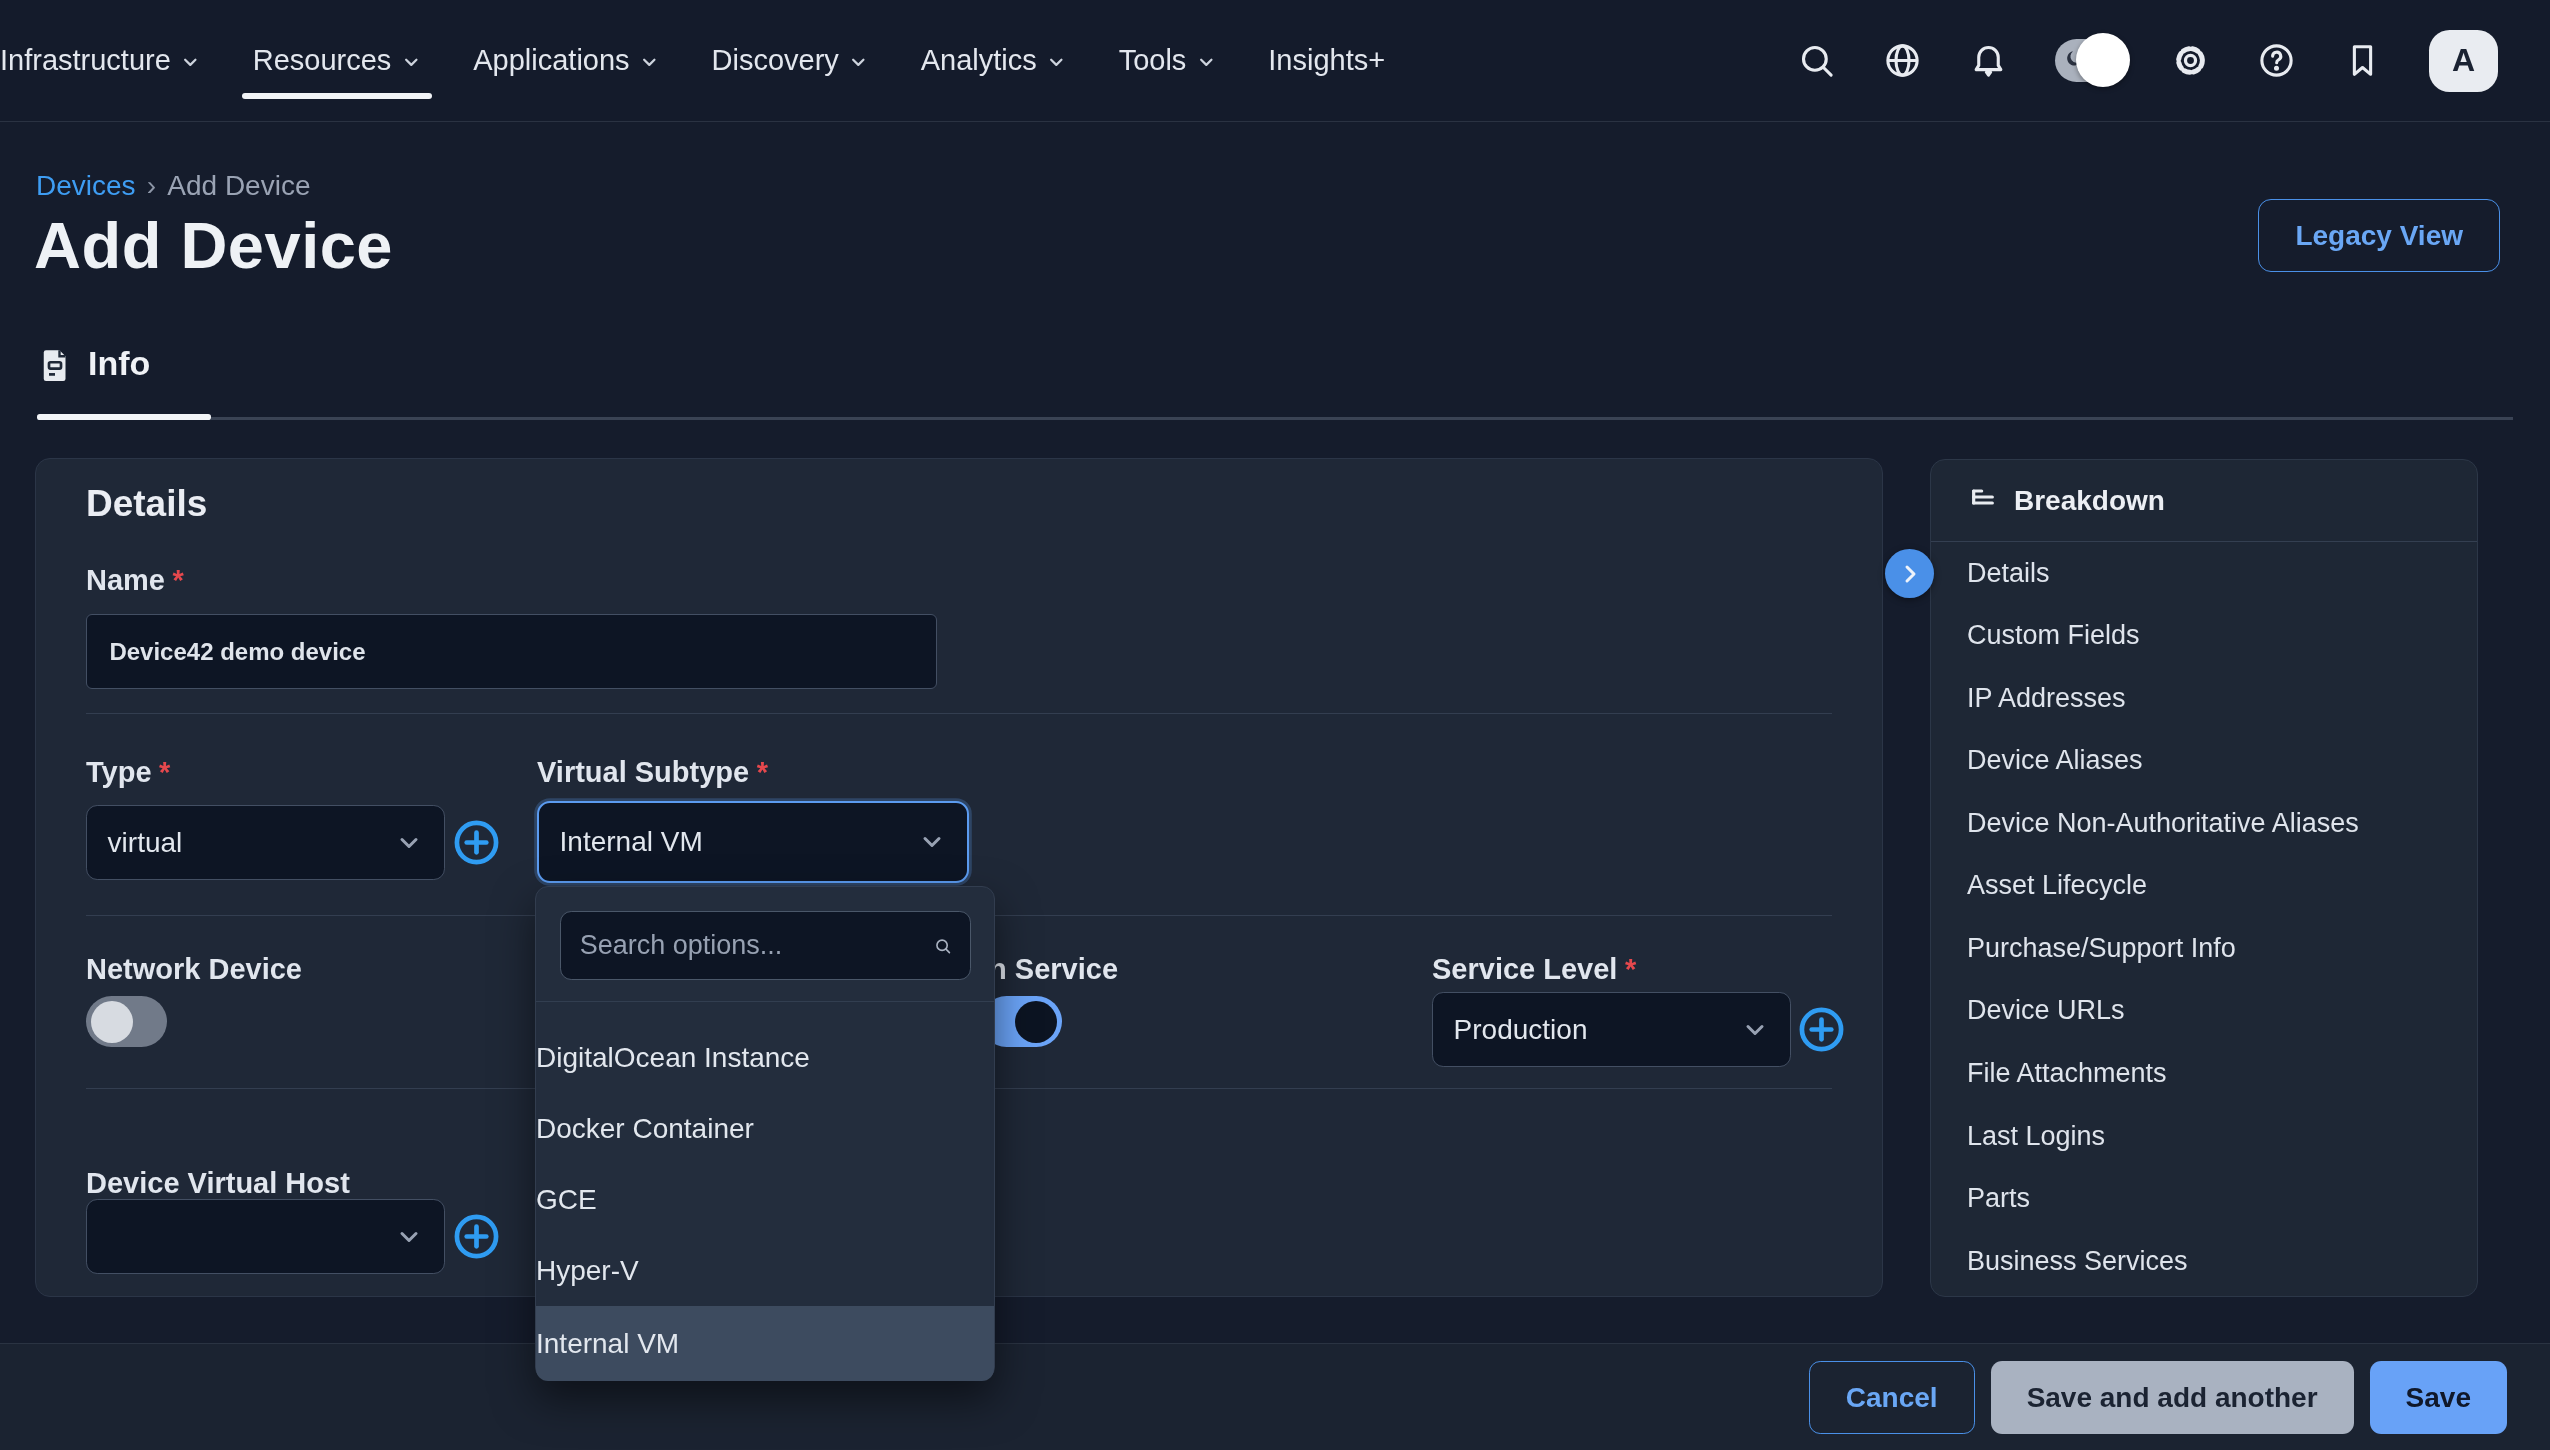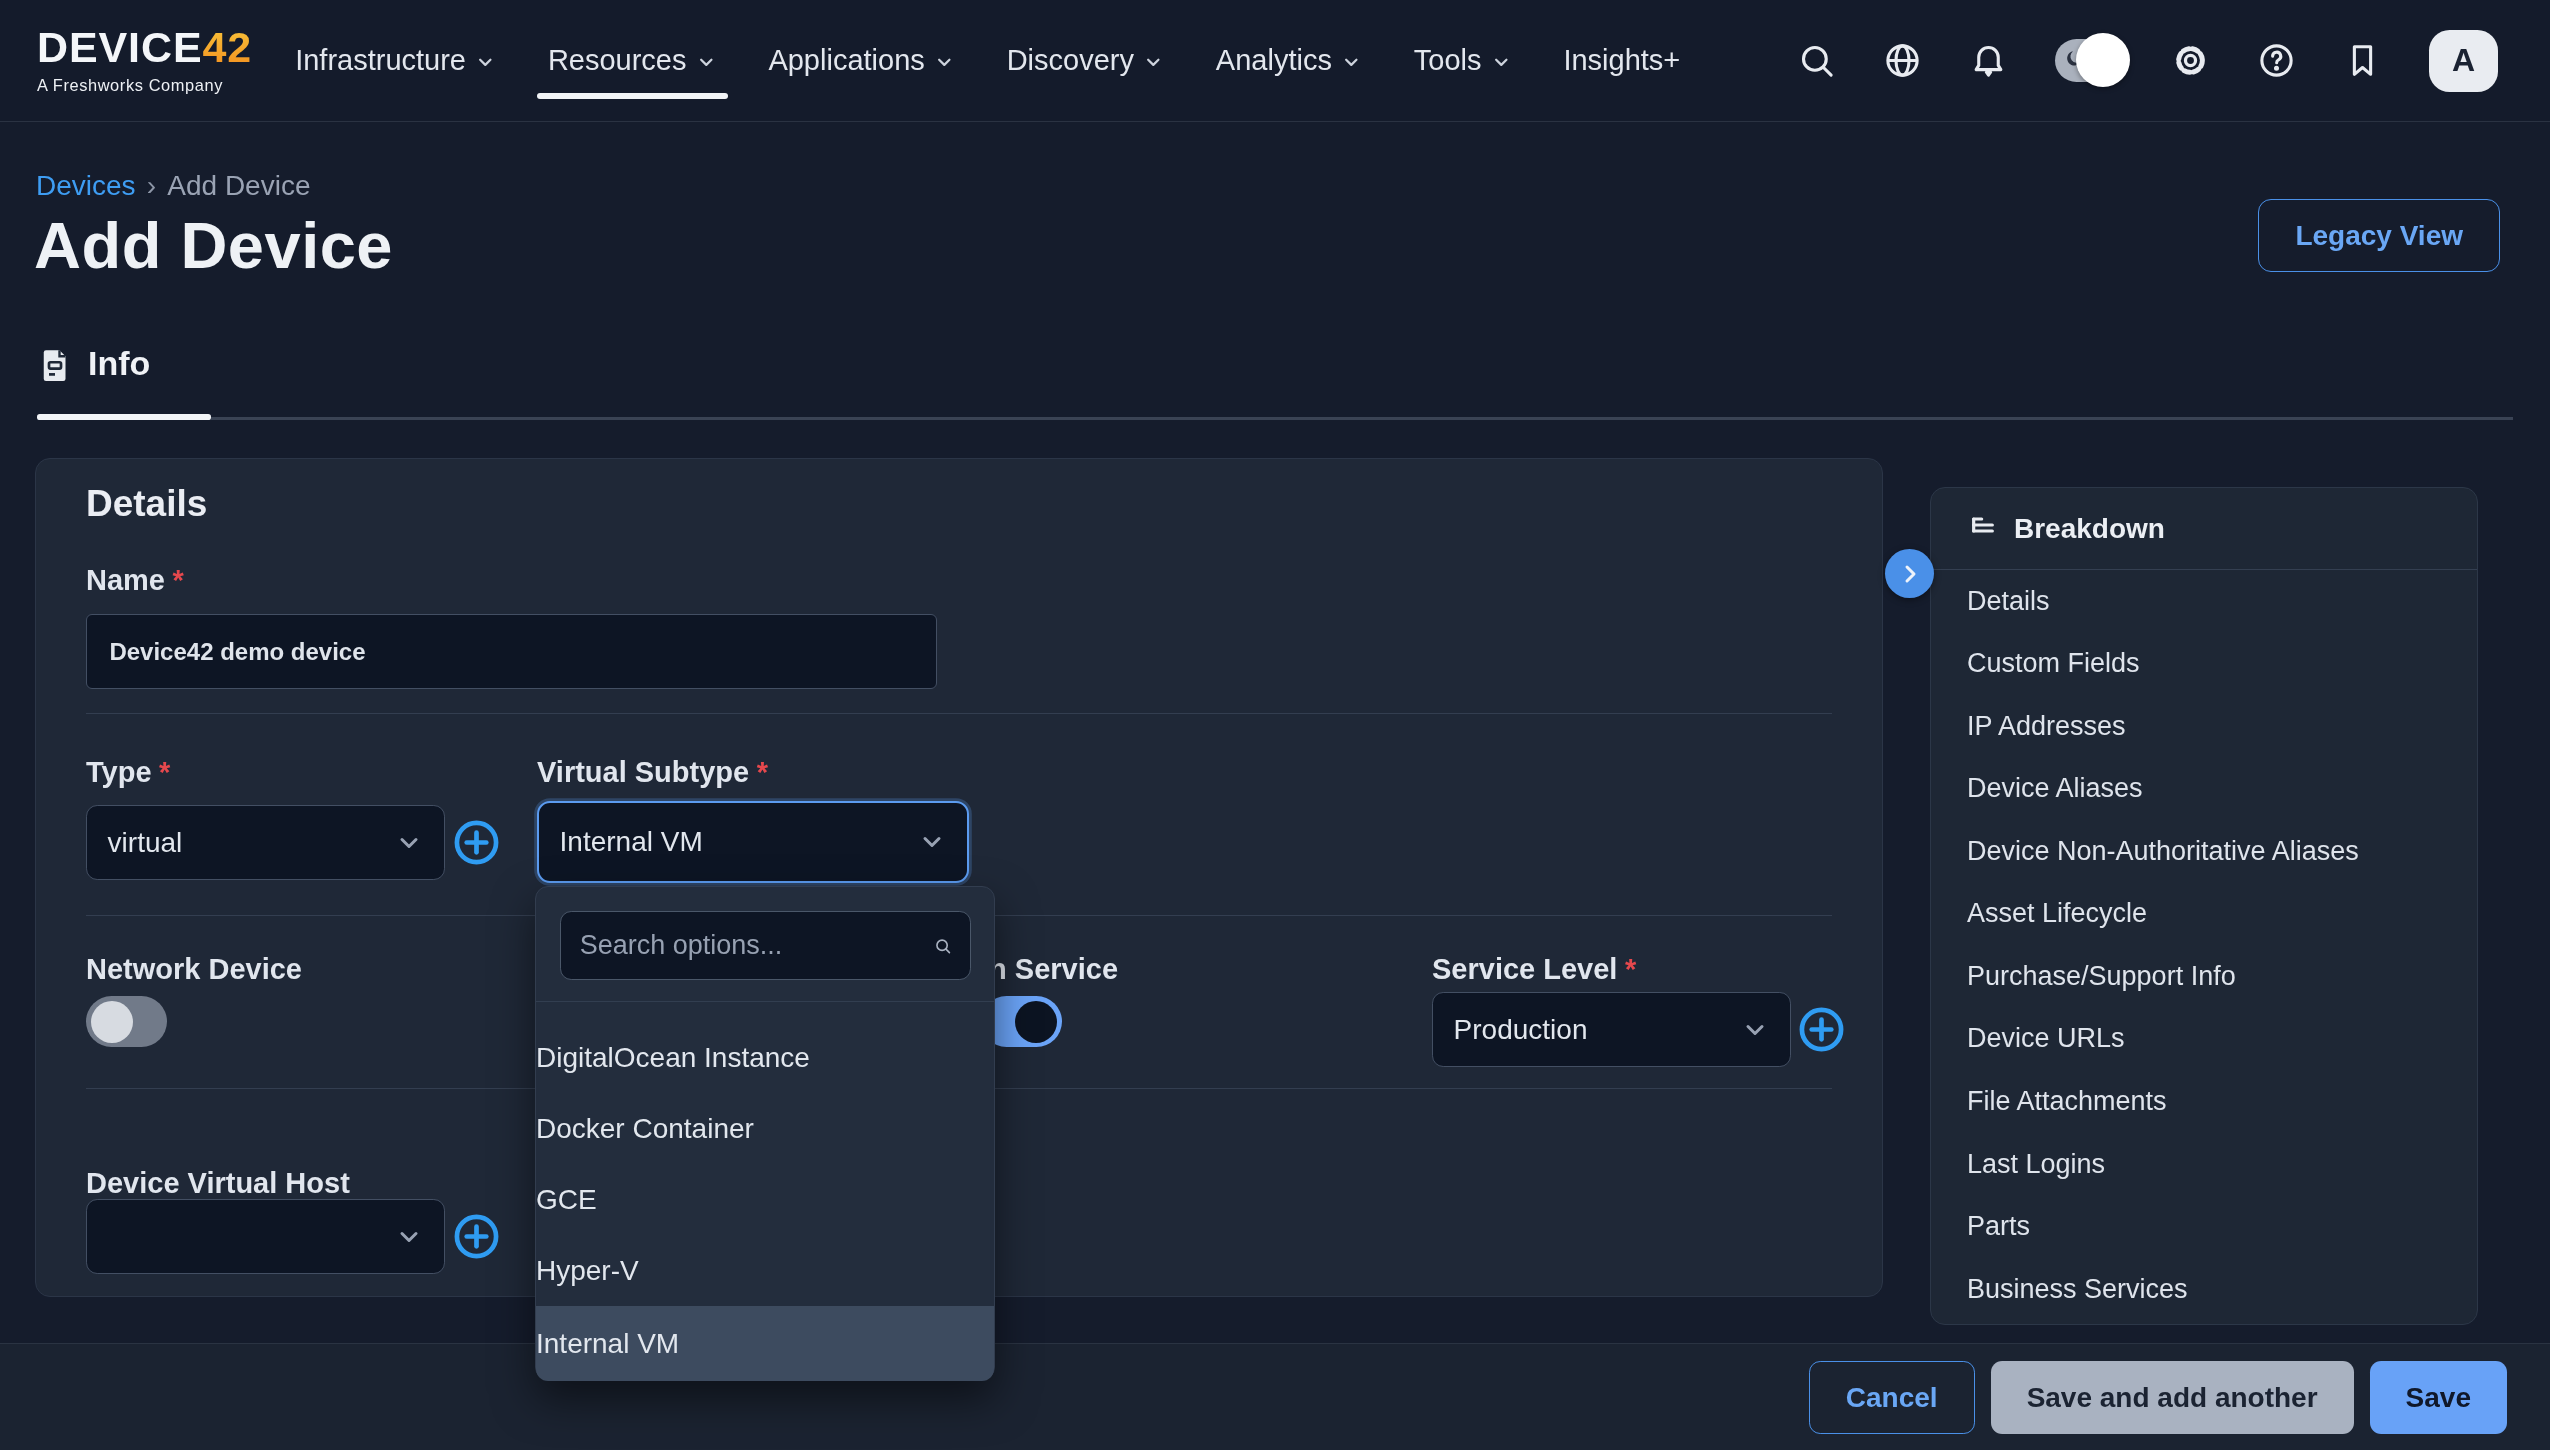--- a/index.html
+++ b/index.html
@@ -103,21 +103,21 @@
   .dd-search input::placeholder { color:#97a1b2; }
   .dd-search svg { width:32px; height:32px; stroke:#aab3c2; stroke-width:2.2; fill:none; stroke-linecap:round; }
   .dd-divider { position:absolute; left:0; right:0; top:114px; height:0.9px; background:#323e50; }
   .dd-options { position:absolute; left:0; right:0; top:135px; }
   .dd-option { height:71px; display:flex; align-items:center; 
     font-size:28px; color:#e2e7ee; cursor:pointer; }
   .dd-option.selected { height:75px; background:#3d4b5f; border-radius:0 0 12px 12px; }
 
   
   .sidebar { position:absolute; left:1930px; top:459px; width:548px; height:838px;
-    background:#1e2735; border:0.9px solid #2c3748; border-radius:15px;margin-top:28px; }
+    background:#1e2735; border:0.9px solid #2c3748; border-radius:15px; }
   .sb-header { position:absolute; left:0; right:0; top:0; height:82px; display:flex;
     align-items:center; gap:15px; padding-left:36px; border-bottom:0.9px solid #343f51;
     font-size:28px; font-weight:700; color:#eceff4; }
   .sb-header svg { width:32px; height:32px; stroke:#e8ebf0; stroke-width:2.4; fill:none; stroke-linecap:round; }
   .sb-items { position:absolute; left:0; right:0; top:82px; bottom:3.7px; display:flex; flex-direction:column; }
   .sb-item { flex:1; display:flex; align-items:center; padding-left:36px;
     font-size:27px; color:#dfe4ec; cursor:pointer; }
   .collapse-btn { position:absolute; left:1885px; top:549px; width:49px; height:49px;
     border-radius:50%; background:#4a90e8; display:flex; align-items:center; justify-content:center;
     cursor:pointer; z-index:20; box-shadow:0 1.9px 7.5px rgba(0,0,0,.4); }
@@ -134,27 +134,20 @@
   .btn-cancel { background:transparent; border:1.9px solid #4a90e8; color:#6aa7f5; }
   .btn-gray { background:#a9b2c1; color:#1b2332; }
   .btn-primary { background:#68a2f7; color:#10182a; }
 
   .doc-icon { width:36px; height:37px; }
 </style>
 </head>
 <body>
 
 <header class="topnav">
-  <div class="brand">
-    <div class="brand-line">
-      <span class="brand-white">DEVICE</span>
-      <span class="brand-accent">42</span>
-    </div>
-    <div class="brand-tag">A Freshworks Company</div>
-  </div>
 
   <nav class="nav-items">
     <div class="nav-item">
       <span>Infrastructure</span>
       <svg class="nav-chev" viewBox="0 0 24 24">
           <polyline points="6,9 12,15 18,9"></polyline>
         </svg>
     </div>
     <div class="nav-item active">
       <span>Resources</span>

